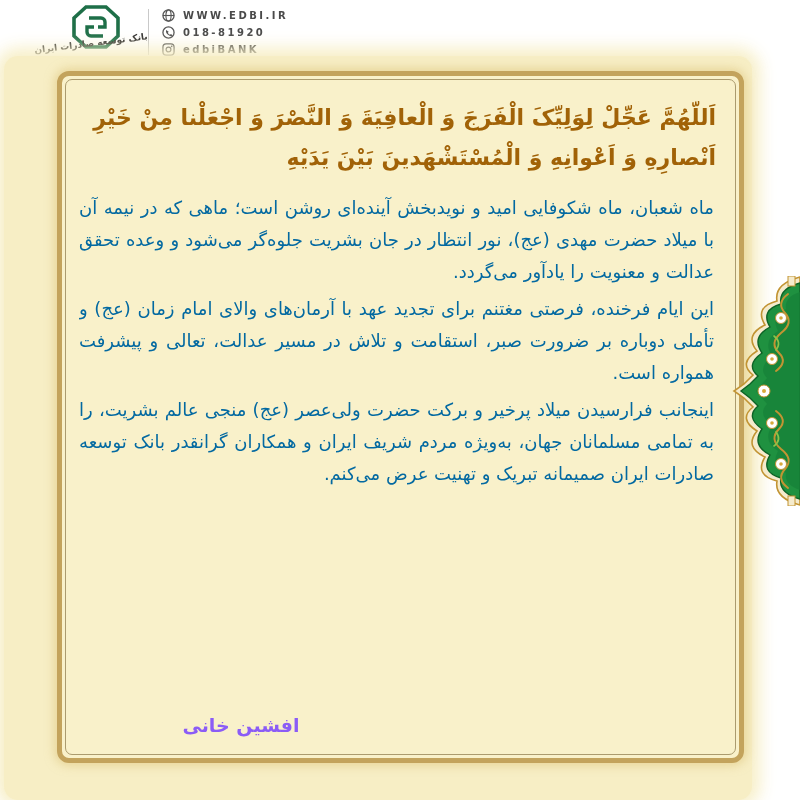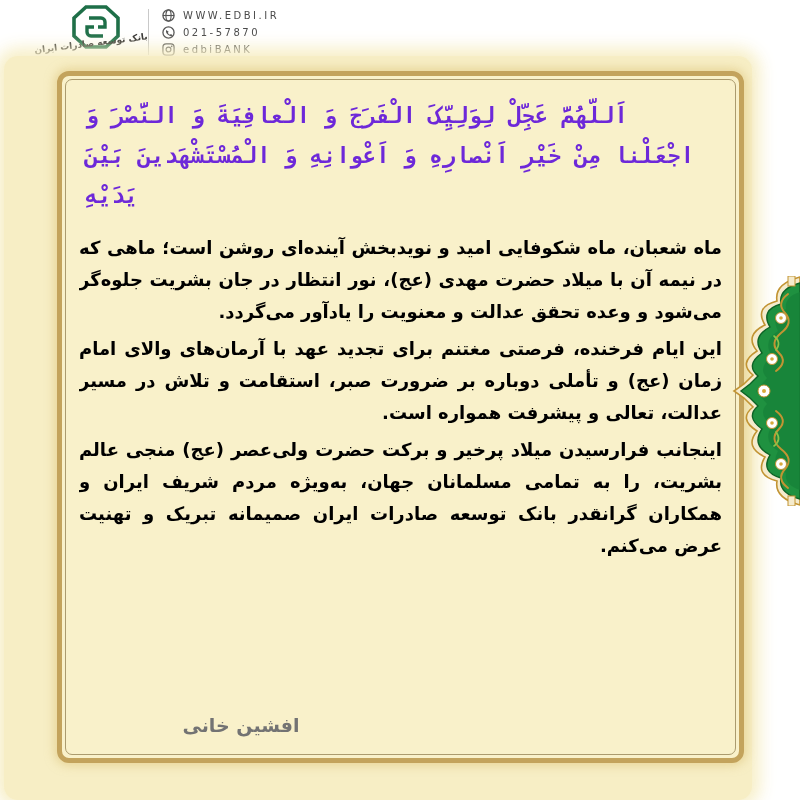--- a/index.html
+++ b/index.html
@@ -16,21 +16,21 @@
     font-size:9px;font-weight:bold;color:#2e2e2e;
     transform:rotate(-7deg);direction:rtl;text-align:center;
     font-family:"DejaVu Sans",sans-serif;white-space:nowrap;
   }
   .header-divider{position:absolute;left:148px;top:9px;width:1px;height:46px;background:#c9c9c9;}
   .contacts{position:absolute;left:162px;top:7px;}
   .contact-row{display:flex;align-items:center;height:17px;margin-bottom:0;}
   .contact-row svg{flex:0 0 auto;margin-right:8px;}
   .contact-text{
     font-family:"DejaVu Sans",sans-serif;
-    font-size:10px;font-weight:normal;color:#4a4a4a;letter-spacing:2.5px;white-space:nowrap;
+    font-size:10px;font-weight:bold;color:#4a4a4a;letter-spacing:2.5px;white-space:nowrap;
   }
   
   .cream-panel{
     position:absolute;left:4px;top:56px;width:748px;height:744px;
     background:#f7eec5;border-radius:14px;
     box-shadow:0 0 16px 8px rgba(247,238,197,0.95);
   }
   
   .frame{
     position:absolute;left:57px;top:71px;width:687px;height:692px;
@@ -41,32 +41,32 @@
   }
   .frame-inner{
     position:absolute;left:3px;top:3px;right:3px;bottom:3px;
     border:1.5px solid #ab9b6e;border-radius:7px;
   }
   .content{
     position:absolute;left:17px;top:12px;right:17px;bottom:8px;
     direction:rtl;overflow:hidden;
   }
   .prayer{
-    text-align:left;color:#6d28d9;font-weight:bold;
+    text-align:right;color:#a16207;font-weight:bold;
     font-size:22px;line-height:40px;
-    padding:10px 6px 0 6px;margin-bottom:14px;font-family:Liberation Mono, monospace;
+    padding:10px 6px 0 6px;margin-bottom:14px;
   }
   .body-par{
-    margin:0 0 5px 0;
+    margin:0 8px 5px 0;
     text-align:justify;text-align-last:right;
-    font-size:18px;line-height:32px;color:#000000;font-weight:700;
+    font-size:18px;line-height:32px;color:#0369a1;font-weight:400;
   }
   .signature{
     position:absolute;left:12px;bottom:8px;width:300px;
-    text-align:center;color:#737373;font-weight:bold;
+    text-align:center;color:#8b5cf6;font-weight:bold;
     font-size:19px;line-height:33px;direction:rtl;
   }
   
   .ornament{position:absolute;right:0;top:276px;width:74px;height:230px;z-index:6;}
 </style>
 </head>
 <body>
 
 <div class="header">
 
@@ -88,21 +88,21 @@
         <ellipse cx="7" cy="7" rx="2.8" ry="6" fill="none" stroke="#555" stroke-width="1.2"></ellipse>
         <line x1="1" y1="7" x2="13" y2="7" stroke="#555" stroke-width="1.2"></line>
       </svg>
       <span class="contact-text">WWW.EDBI.IR</span>
     </div>
     <div class="contact-row">
       <svg width="13" height="13" viewBox="0 0 14 14">
         <circle cx="7" cy="7" r="6" fill="none" stroke="#555" stroke-width="1.4"></circle>
         <path d="M4.5 4.2 q-1 2.8 2 5.3 q3 2.5 5 0.8 l-1.8 -1.6 l-1.2 0.8 q-1.6 -0.6 -2.2 -2.2 l0.9 -1.1 z" fill="#555"></path>
       </svg>
-      <span class="contact-text">021-57870</span>
+      <span class="contact-text">018-81920</span>
     </div>
     <div class="contact-row">
       <svg width="13" height="13" viewBox="0 0 14 14">
         <rect x="1" y="1" width="12" height="12" rx="3.5" fill="none" stroke="#555" stroke-width="1.4"></rect>
         <circle cx="7" cy="7" r="2.6" fill="none" stroke="#555" stroke-width="1.3"></circle>
         <circle cx="10.4" cy="3.6" r="0.9" fill="#555"></circle>
       </svg>
       <span class="contact-text">edbiBANK</span>
     </div>
   </div>

